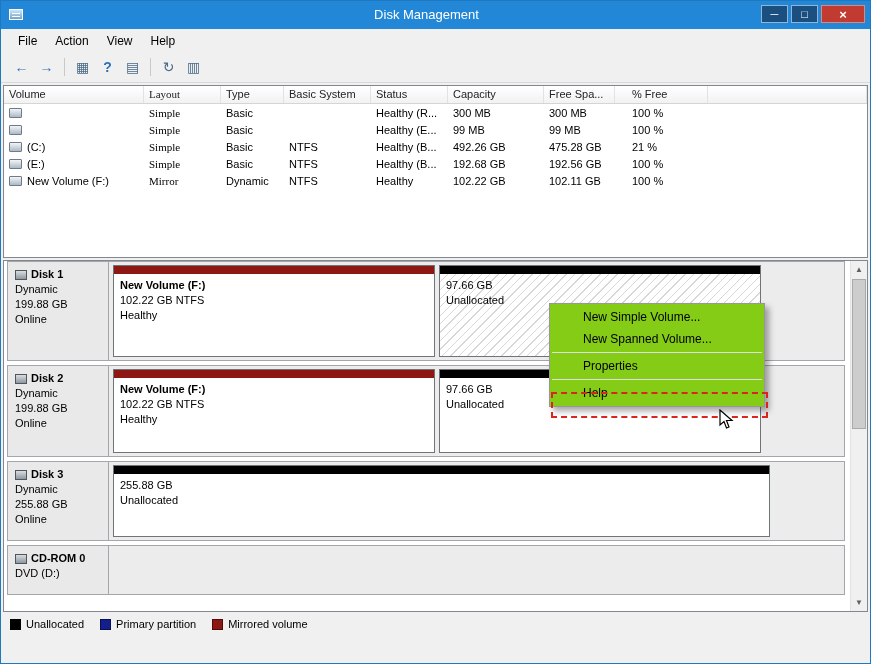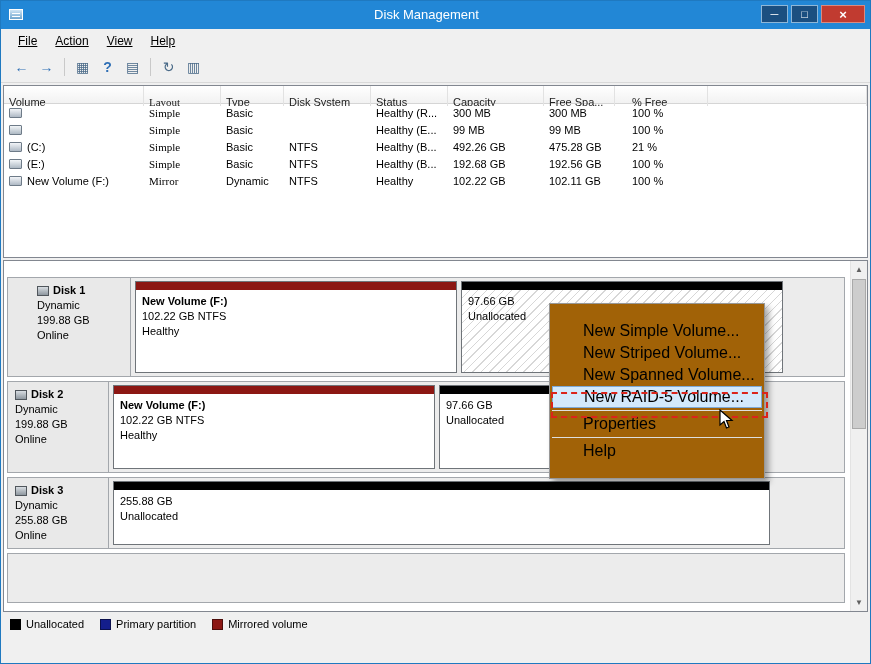--- a/index.html
+++ b/index.html
@@ -17,46 +17,46 @@
     background:#FFF; box-shadow:0 3px 0 #FFF; }
   .title-text { position:absolute; left:0; right:18px; top:0; height:28px; line-height:28px;
     text-align:center; color:#FFF; font-size:13px; }
   .win-buttons { position:absolute; right:5px; top:4px; display:flex; gap:3px; }
   .wbtn { width:27px; height:18px; display:flex; align-items:center; justify-content:center;
     color:#FFF; font-size:11px; border:1px solid #8FB6D6; background:#1B4F80; }
   .wbtn.close { width:44px; background:#C13B30; border-color:#D98A80; font-size:13px; font-weight:bold; }
   
   .menubar { position:absolute; top:28px; left:0; right:0; height:23px; display:flex;
     align-items:center; padding-left:8px; background:#F0F0F0; font-size:12px; }
-  .menu-item { padding:3px 9px;text-decoration:underline; }
+  .menu-item { padding:3px 9px; }
   
   .toolbar { position:absolute; top:51px; left:0; right:0; height:31px; display:flex;
     align-items:center; padding-left:8px; background:#F0F0F0; border-bottom:1px solid #D9D9D9; }
   .tbtn { width:25px; height:24px; display:flex; align-items:center; justify-content:center;
     font-size:14px; color:#4A6A88; }
   .tbtn.blue { color:#2F6FB5; font-weight:bold; }
   .tsep { width:1px; height:18px; background:#C9C9C9; margin:0 5px; }
   
   .volume-pane { position:absolute; top:84px; left:2px; width:865px; height:173px;
     background:#FFF; border:1px solid #828790; overflow:hidden; }
   .vheader { display:flex; height:18px; background:linear-gradient(#FFFFFF,#F2F2F2);
     border-bottom:1px solid #D5D5D5; color:#222; }
-  .hcell { padding:10px 5px; border-right:1px solid #E2E2E2; white-space:nowrap; overflow:hidden; }
+  .hcell { padding:2px 5px; border-right:1px solid #E2E2E2; white-space:nowrap; overflow:hidden; }
   .vrow { display:flex; height:17px; align-items:center; }
   .cell { padding:0 5px; white-space:nowrap; overflow:hidden; }
   .c0{width:140px;} .c1{width:77px;font-family:Liberation Serif, serif;} .c2{width:63px;} .c3{width:87px;}
   .c4{width:77px;} .c5{width:96px;} .c6{width:71px;} .c7{width:81px;margin-left:12px;} .c8{flex:1;}
   .vol-icon { display:inline-block; width:13px; height:10px; margin-right:5px; vertical-align:-1px;
     border:1px solid #6E7B88; border-radius:1px; background:linear-gradient(#F2F5F8,#AEB9C4); }
   
   .graph-pane { position:absolute; top:259px; left:2px; width:865px; height:352px;
     background:#FFF; border:1px solid #828790; overflow:hidden; }
   .disk-row { position:relative; margin:4px 22px 0 3px; border:1px solid #A3A7AC;
     display:flex; background:#E9E9E9; }
-  .disk-row.first { margin-top:16px;padding-left:22px; }
+  .disk-row.first { margin-top:0; }
   .disk-label { width:101px; border-right:1px solid #A3A7AC; padding:5px 3px 0 7px;
     line-height:15px; background:#E9E9E9; }
   .dname { display:flex; align-items:center; gap:4px; }
   .disk-ic { display:inline-block; width:12px; height:10px; border:1px solid #50565C;
     background:linear-gradient(#D8DDE2,#8E979F); }
   .disk-area { flex:1; position:relative; background:#ECECEC; }
   .region { position:absolute; top:3px; bottom:3px; border:1px solid #6F7479;
     background:#FFF; display:flex; flex-direction:column; }
   .region.hatch .rbody { background:repeating-linear-gradient(135deg,#FFFFFF 0px,#FFFFFF 5px,#D7D7D7 5px,#D7D7D7 6px); }
   .rbar { height:8px; flex:none; }
@@ -70,22 +70,22 @@
   .sb-arrow.down { position:absolute; bottom:0; left:0; right:0; }
   .sb-thumb { position:absolute; top:18px; left:1px; right:1px; height:150px;
     background:#CDCDCD; border:1px solid #A9A9A9; }
   
   .legend { position:absolute; top:613px; left:2px; width:865px; height:20px;
     display:flex; align-items:center; gap:16px; padding-left:7px; background:#F0F0F0; }
   .lg { display:flex; align-items:center; gap:5px; }
   .sq { width:11px; height:11px; border:1px solid rgba(0,0,0,0.45); }
   
   .context-menu { position:absolute; left:548px; top:302px; width:216px; z-index:10;
-    background:#a16207; border:1px solid #979797; box-shadow:4px 4px 6px rgba(0,0,0,0.35);
-    padding:16px 0; font-size:16px; }
+    background:#84cc16; border:1px solid #979797; box-shadow:4px 4px 6px rgba(0,0,0,0.35);
+    padding:2px 0; font-size:12px; }
   .cm-item { height:22px; line-height:22px; padding-left:33px; white-space:nowrap; }
   .cm-item.hl { margin:0 2px; padding-left:31px; line-height:20px;
     background:#D3E9FB; border:1px solid #7DA9D6; }
   .cm-sep { height:1px; background:#DEDEDE; margin:2px 2px; }
   
   .annotation { position:absolute; left:550px; top:391px; width:217px; height:26px;
     border:2px dashed #DB241B; z-index:11; pointer-events:none; }
   .cursor { position:absolute; left:718px; top:408px; z-index:12; pointer-events:none; }
 </style>
 </head>
@@ -120,21 +120,21 @@
     <span class="tsep"></span>
     <span class="tbtn">↻</span>
     <span class="tbtn">▥</span>
   </div>
 
   <div class="volume-pane">
     <div class="vheader">
       <span class="hcell c0">Volume</span>
       <span class="hcell c1">Layout</span>
       <span class="hcell c2">Type</span>
-      <span class="hcell c3">Disk System</span>
+      <span class="hcell c3">Basic System</span>
       <span class="hcell c4">Status</span>
       <span class="hcell c5">Capacity</span>
       <span class="hcell c6">Free Spa...</span>
       <span class="hcell c7">% Free</span>
       <span class="hcell c8"></span>
     </div>
 
     <div class="vrow">
       <span class="cell c0"><span class="vol-icon"></span><span></span></span>
       <span class="cell c1">Simple</span>
@@ -240,21 +240,21 @@
         <div class="region" style="left:330px;width:322px">
           <div class="rbar" style="background: rgb(0, 0, 0);"></div>
           <div class="rbody">
             <div>97.66 GB</div>
             <div>Unallocated</div>
           </div>
         </div>
       </div>
     </div>
 
-    <div class="disk-row" style="height:72px">
+    <div class="disk-row" style="height:80px">
       <div class="disk-label">
         <div class="dname">
             <span class="disk-ic"></span>
             <span class="b">Disk 3</span>
           </div>
         <div>Dynamic</div>
         <div>255.88 GB</div>
         <div>Online</div>
       </div>
       <div class="disk-area">
@@ -262,20 +262,27 @@
           <div class="rbar" style="background: rgb(0, 0, 0);"></div>
           <div class="rbody">
             <div>255.88 GB</div>
             <div>Unallocated</div>
           </div>
         </div>
       </div>
     </div>
 
     <div class="disk-row" style="height:50px">
+      <div class="disk-label">
+        <div class="dname">
+            <span class="disk-ic"></span>
+            <span class="b">CD-ROM 0</span>
+          </div>
+        <div>DVD (D:)</div>
+      </div>
       <div class="disk-area"></div>
     </div>
 
     <div class="scrollbar">
       <div class="sb-arrow">▲</div>
       <div class="sb-thumb"></div>
       <div class="sb-arrow down">▼</div>
     </div>
   </div>
 
@@ -289,23 +296,21 @@
       <span>Primary partition</span>
     </span>
     <span class="lg">
       <span class="sq" style="background: rgb(140, 23, 19);"></span>
       <span>Mirrored volume</span>
     </span>
   </div>
 
   <div class="context-menu">
     <div class="cm-item">New Simple Volume...</div>
-    <div class="cm-item">New Striped Volume...</div>
     <div class="cm-item">New Spanned Volume...</div>
-    <div class="cm-item hl">New RAID-5 Volume...</div>
     <div class="cm-sep"></div>
     <div class="cm-item">Properties</div>
     <div class="cm-sep"></div>
     <div class="cm-item">Help</div>
   </div>
 
   <div class="annotation"></div>
 
   <svg class="cursor" width="20" height="22" viewBox="0 0 20 22">
     <polygon points="1,1 1,16 5,12.5 7.5,19 10,18 7.5,11.5 13,11.5" fill="#FFFFFF" stroke="#000000" stroke-width="1.2"></polygon>

